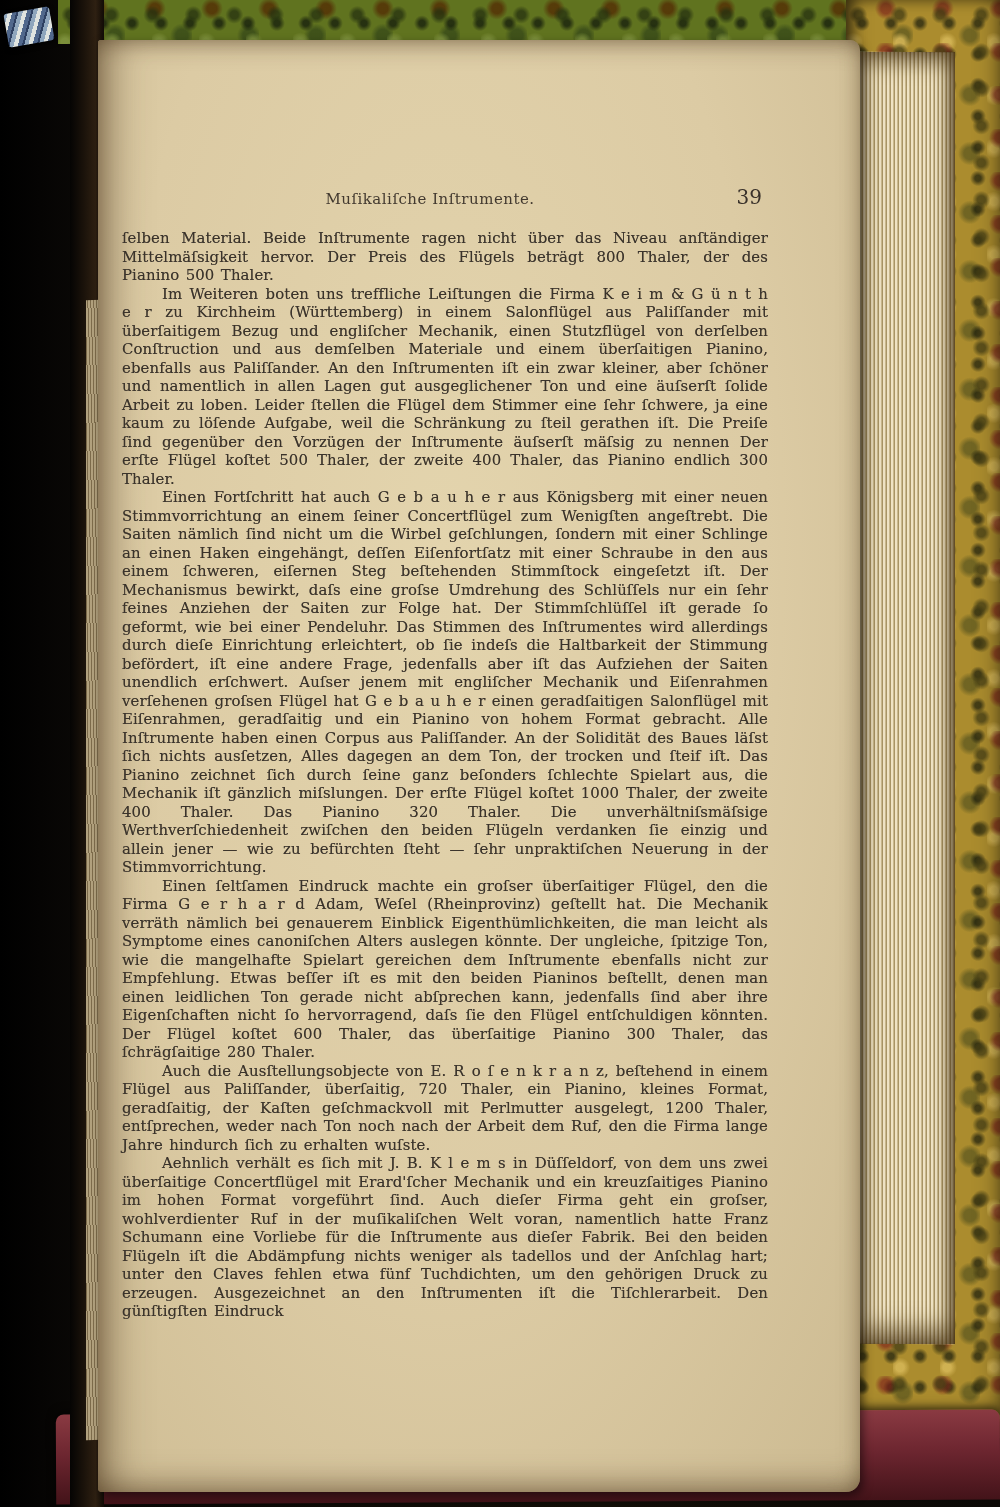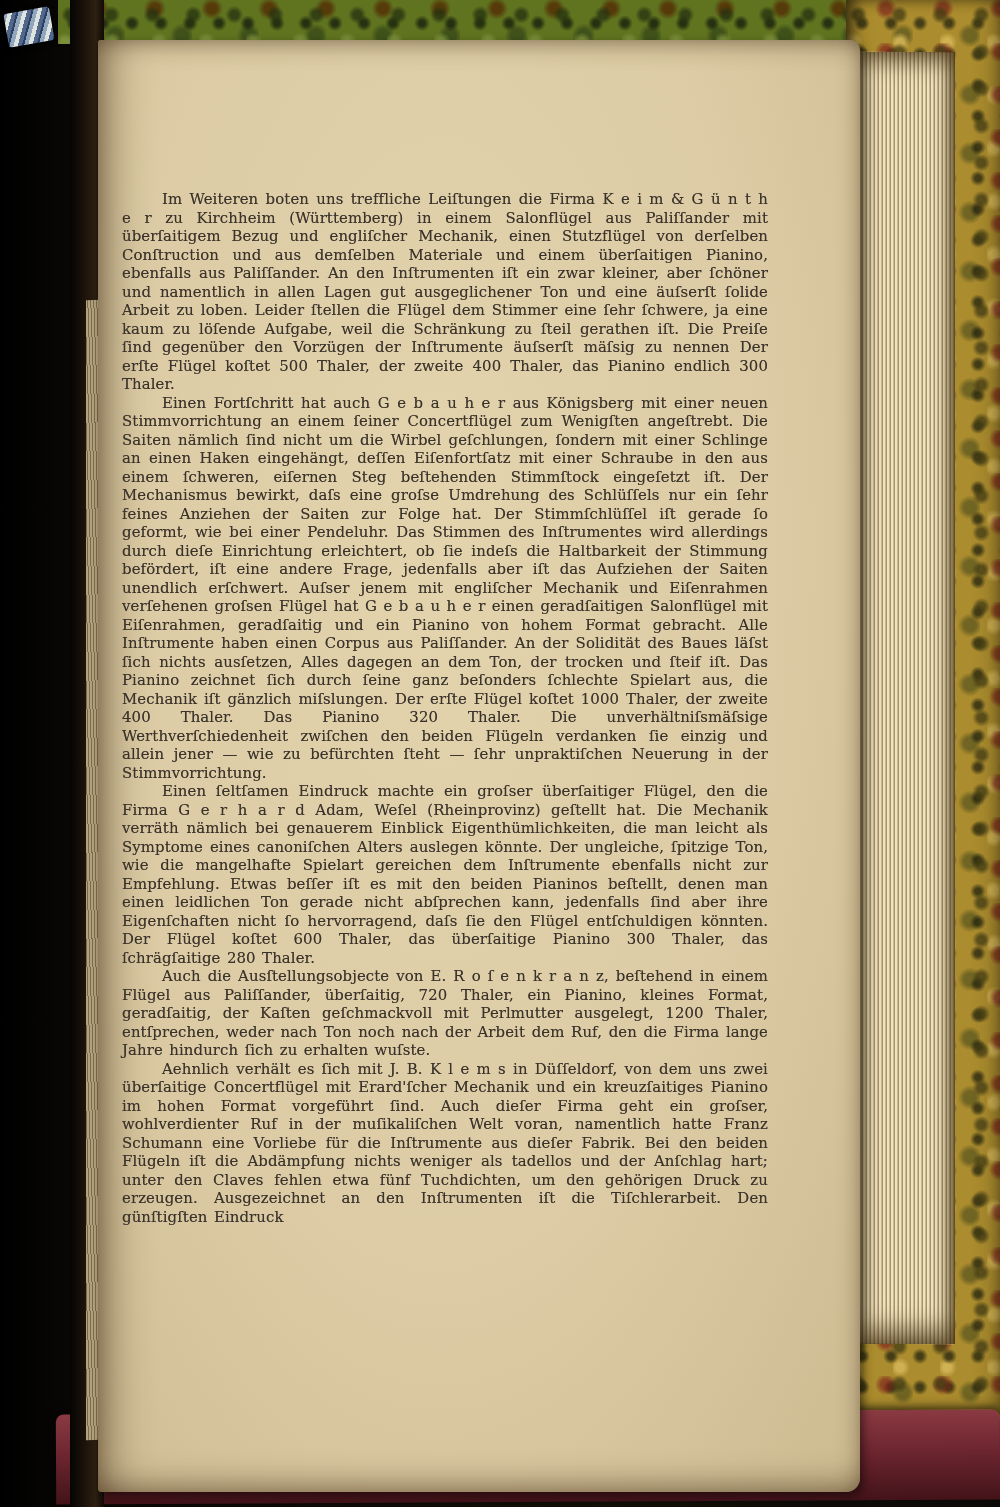--- a/index.html
+++ b/index.html
@@ -74,21 +74,26 @@
   <div class="marble marble-top"></div>
   <div class="marble marble-right"></div>
   <div class="page-stack"></div>
   <div class="leather"></div>
   <div class="spine"></div>
   <div class="headband"></div>
   <div class="left-edges"></div>
 
   <div class="page">
     <div class="content">
+      <div class="page-head">
+        <span class="running-title">Muſikaliſche Inſtrumente.</span>
+        <span class="page-number">39</span>
+      </div>
       <div>
+        <p class="para continuation">ſelben Material.  Beide Inſtrumente ragen nicht über das Niveau anſtändiger Mittelmäſsigkeit hervor.  Der Preis des Flügels beträgt 800 Thaler, der des Pianino 500 Thaler.</p>
         <p class="para">Im Weiteren boten uns treffliche Leiſtungen die Firma K e i m &amp; G ü n t h e r zu Kirchheim (Württemberg) in einem Salonflügel aus Paliſſander mit überſaitigem Bezug und engliſcher Mechanik, einen Stutzflügel von derſelben Conſtruction und aus demſelben Materiale und einem überſaitigen Pianino, ebenfalls aus Paliſſander. An den Inſtrumenten iſt ein zwar kleiner, aber ſchöner und namentlich in allen Lagen gut ausgeglichener Ton und eine äuſserſt ſolide Arbeit zu loben.  Leider ſtellen die Flügel dem Stimmer eine ſehr ſchwere, ja eine kaum zu löſende Aufgabe, weil die Schränkung zu ſteil gerathen iſt.  Die Preiſe ſind gegenüber den Vorzügen der Inſtrumente äuſserſt mäſsig zu nennen  Der erſte Flügel koſtet 500 Thaler, der zweite 400 Thaler, das Pianino endlich 300 Thaler.</p>
         <p class="para">Einen Fortſchritt hat auch G e b a u h e r aus Königsberg mit einer neuen Stimmvorrichtung an einem ſeiner Concertflügel zum Wenigſten angeſtrebt.  Die Saiten nämlich ſind nicht um die Wirbel geſchlungen, ſondern mit einer Schlinge an einen Haken eingehängt, deſſen Eiſenfortſatz mit einer Schraube in den aus einem ſchweren, eiſernen Steg beſtehenden Stimmſtock eingeſetzt iſt. Der Mechanismus bewirkt, daſs eine groſse Umdrehung des Schlüſſels nur ein ſehr feines Anziehen der Saiten zur Folge hat.  Der Stimmſchlüſſel iſt gerade ſo geformt, wie bei einer Pendeluhr.  Das Stimmen des Inſtrumentes wird allerdings durch dieſe Einrichtung erleichtert, ob ſie indeſs die Haltbarkeit der Stimmung befördert, iſt eine andere Frage, jedenfalls aber iſt das Aufziehen der Saiten unendlich erſchwert.  Auſser jenem mit engliſcher Mechanik und Eiſenrahmen verſehenen groſsen Flügel hat G e b a u h e r einen geradſaitigen Salonflügel mit Eiſenrahmen, geradſaitig und ein Pianino von hohem Format gebracht.  Alle Inſtrumente haben einen Corpus aus Paliſſander.  An der Solidität des Baues läſst ſich nichts ausſetzen, Alles dagegen an dem Ton, der trocken und ſteif iſt.  Das Pianino zeichnet ſich durch ſeine ganz beſonders ſchlechte Spielart aus, die Mechanik iſt gänzlich miſslungen.  Der erſte Flügel koſtet 1000 Thaler, der zweite 400 Thaler.  Das Pianino 320 Thaler.  Die unverhältniſsmäſsige Werthverſchiedenheit zwiſchen den beiden Flügeln verdanken ſie einzig und allein jener — wie zu befürchten ſteht — ſehr unpraktiſchen Neuerung in der Stimmvorrichtung.</p>
         <p class="para">Einen ſeltſamen Eindruck machte ein groſser überſaitiger Flügel, den die Firma G e r h a r d Adam, Weſel (Rheinprovinz) geſtellt hat.  Die Mechanik verräth nämlich bei genauerem Einblick Eigenthümlichkeiten, die man leicht als Symptome eines canoniſchen Alters auslegen könnte.  Der ungleiche, ſpitzige Ton, wie die mangelhafte Spielart gereichen dem Inſtrumente ebenfalls nicht zur Empfehlung. Etwas beſſer iſt es mit den beiden Pianinos beſtellt, denen man einen leidlichen Ton gerade nicht abſprechen kann, jedenfalls ſind aber ihre Eigenſchaften nicht ſo hervorragend, daſs ſie den Flügel entſchuldigen könnten.  Der Flügel koſtet 600 Thaler, das überſaitige Pianino 300 Thaler, das ſchrägſaitige 280 Thaler.</p>
         <p class="para">Auch die Ausſtellungsobjecte von E. R o ſ e n k r a n z, beſtehend in einem Flügel aus Paliſſander, überſaitig, 720 Thaler, ein Pianino, kleines Format, geradſaitig, der Kaſten geſchmackvoll mit Perlmutter ausgelegt, 1200 Thaler, entſprechen, weder nach Ton noch nach der Arbeit dem Ruf, den die Firma lange Jahre hindurch ſich zu erhalten wuſste.</p>
         <p class="para">Aehnlich verhält es ſich mit J. B. K l e m s in Düſſeldorf, von dem uns zwei überſaitige Concertflügel mit Erard'ſcher Mechanik und ein kreuzſaitiges Pianino im hohen Format vorgeführt ſind.  Auch dieſer Firma geht ein groſser, wohlverdienter Ruf in der muſikaliſchen Welt voran, namentlich hatte Franz Schumann eine Vorliebe für die Inſtrumente aus dieſer Fabrik.  Bei den beiden Flügeln iſt die Abdämpfung nichts weniger als tadellos und der Anſchlag hart; unter den Claves fehlen etwa fünf Tuchdichten, um den gehörigen Druck zu erzeugen.  Ausgezeichnet an den Inſtrumenten iſt die Tiſchlerarbeit.  Den günſtigſten Eindruck</p>
       </div>
     </div>
   </div>
 </div>
 

